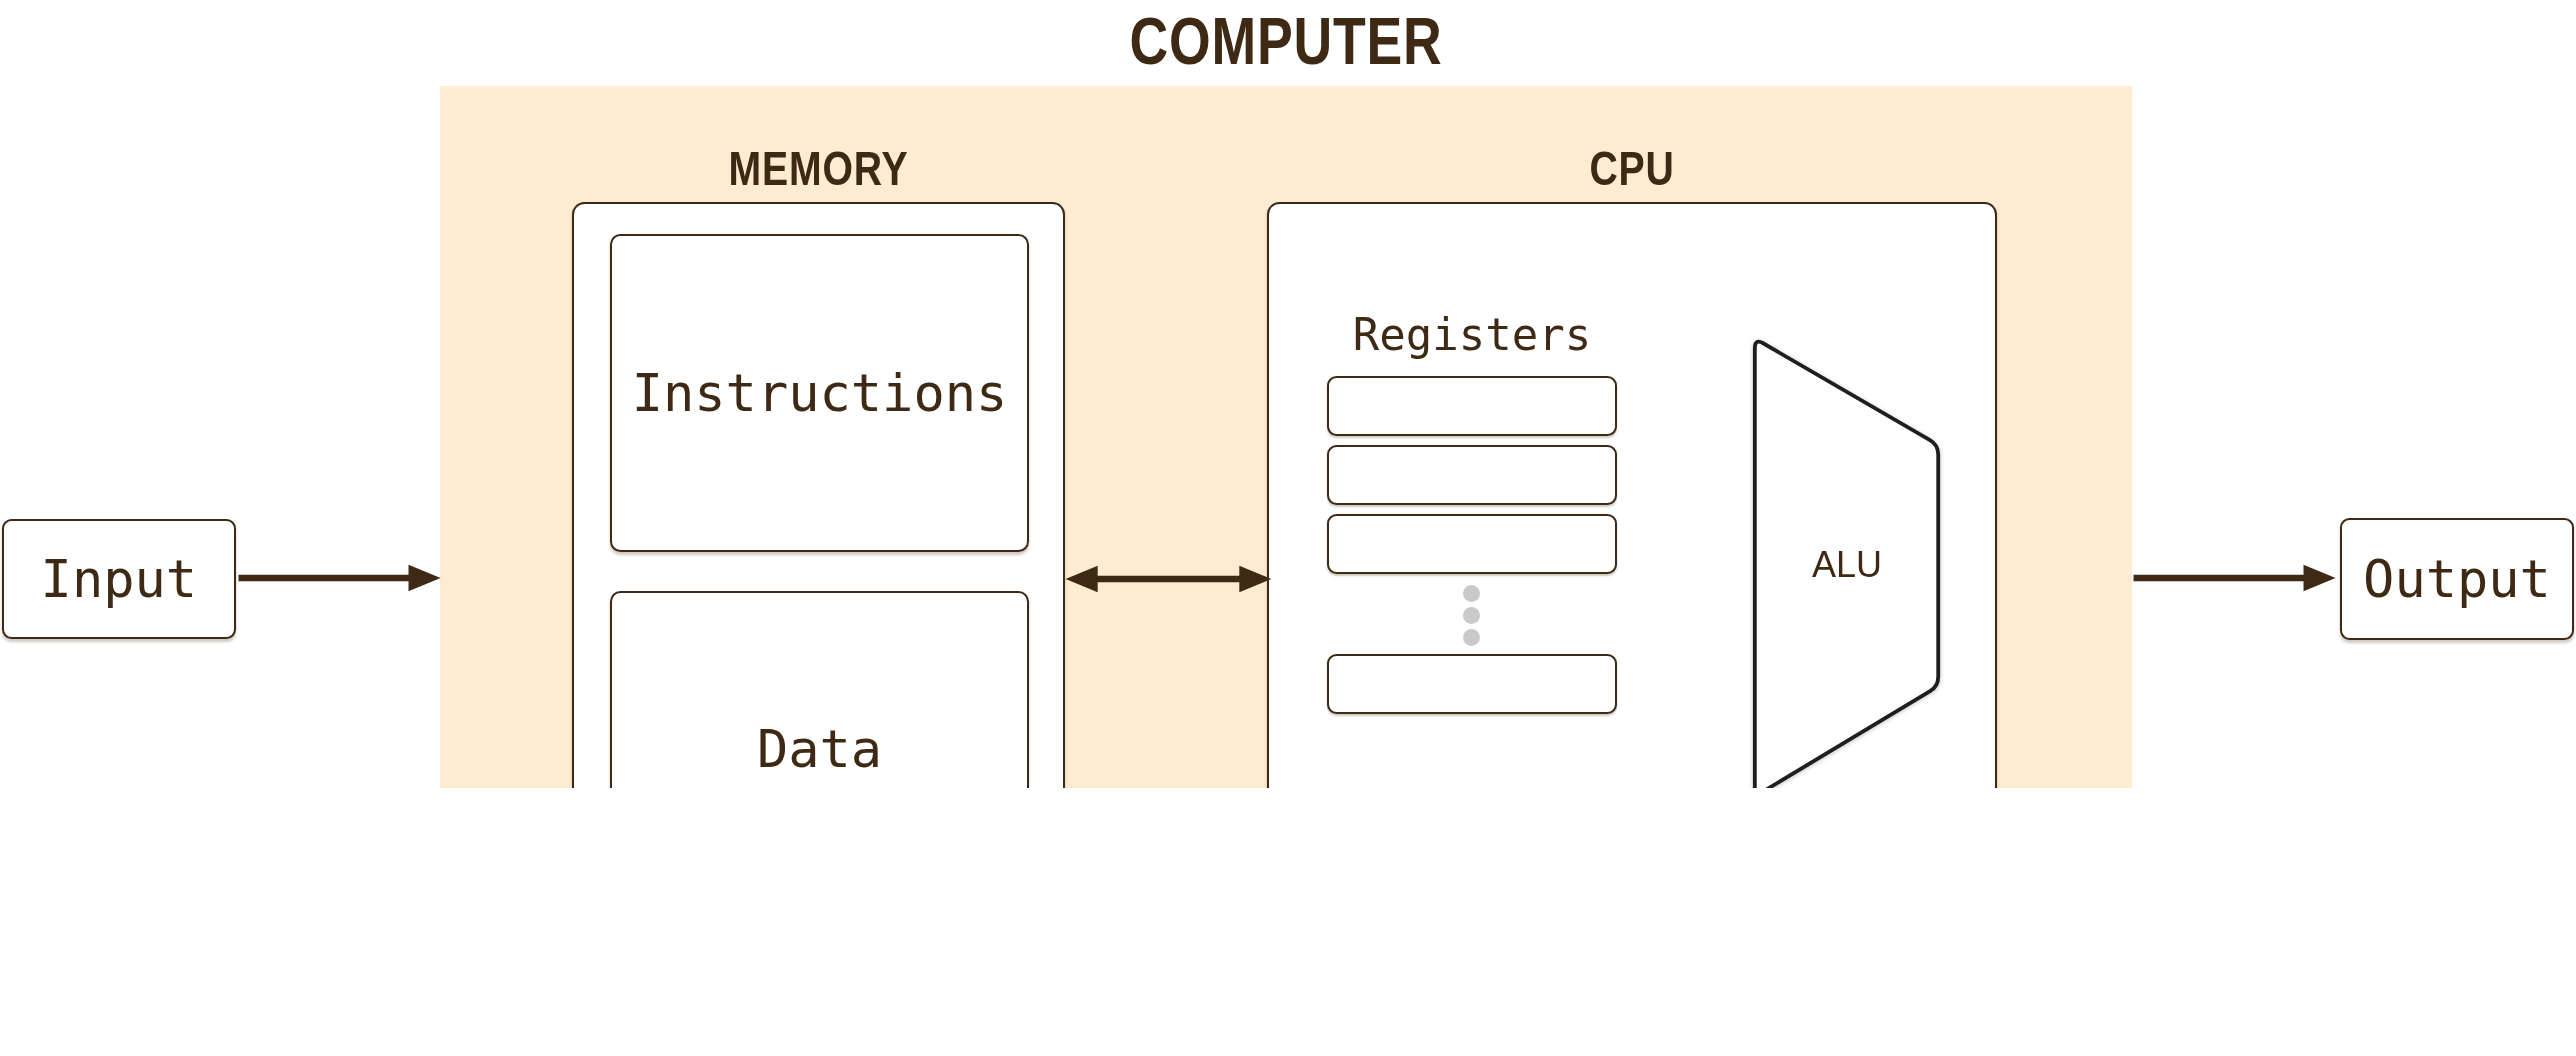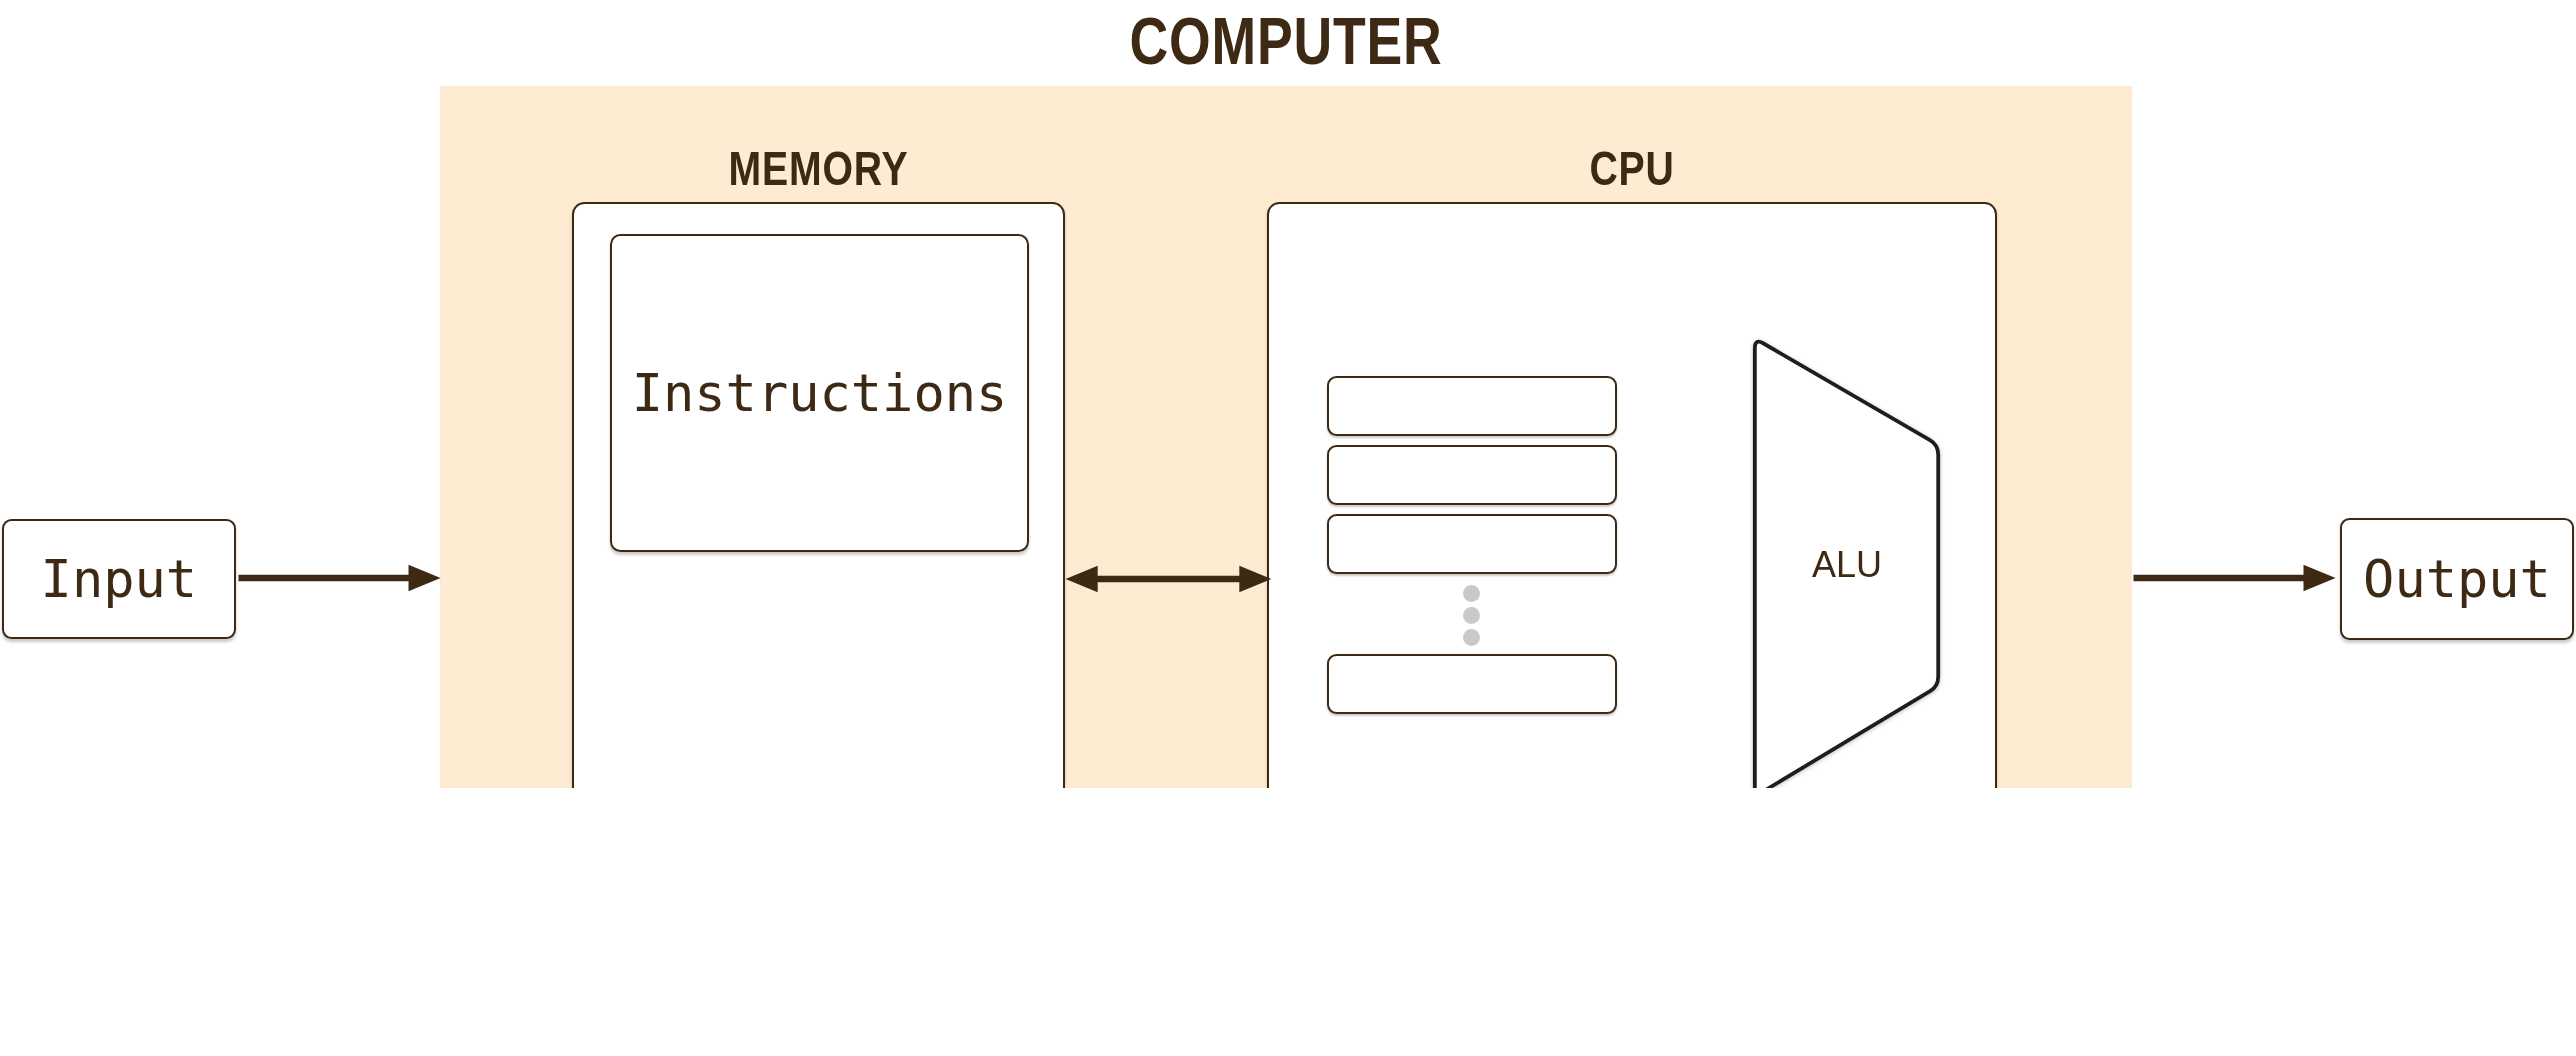--- a/index.html
+++ b/index.html
@@ -130,23 +130,27 @@
 
   <div class="abs computer-bg"></div>
 
   <div class="abs heading title">COMPUTER</div>
 
   <div class="abs heading section-label memory-label">MEMORY</div>
   <div class="abs box memory-box"></div>
   <div class="abs box mono-label instructions-box">
     <span>Instructions</span>
   </div>
+  <div class="abs box mono-label data-box">
+    <span>Data</span>
+  </div>
 
   <div class="abs heading section-label cpu-label">CPU</div>
   <div class="abs box cpu-box"></div>
+  <div class="abs mono-label registers-label">Registers</div>
 
   <div class="abs box reg-slot reg-1"></div>
   <div class="abs box reg-slot reg-2"></div>
   <div class="abs box reg-slot reg-3"></div>
   <div class="abs box reg-slot reg-4"></div>
 
   <div class="abs dots">
     <span class="dot"></span>
     <span class="dot"></span>
     <span class="dot"></span>

